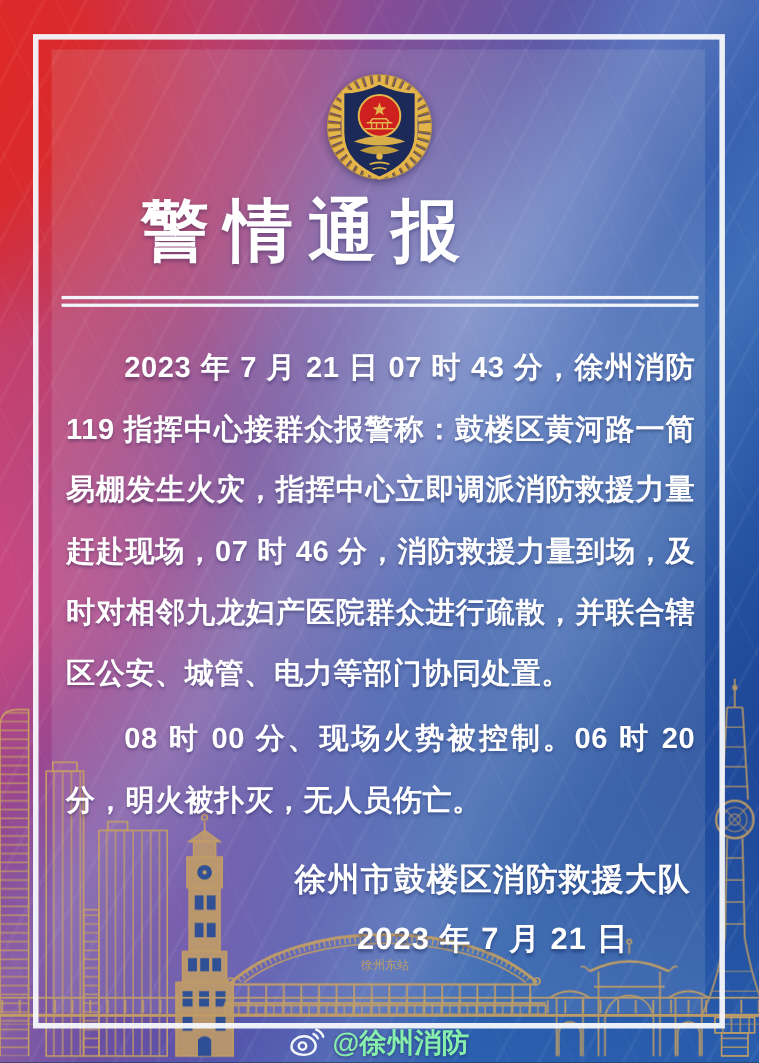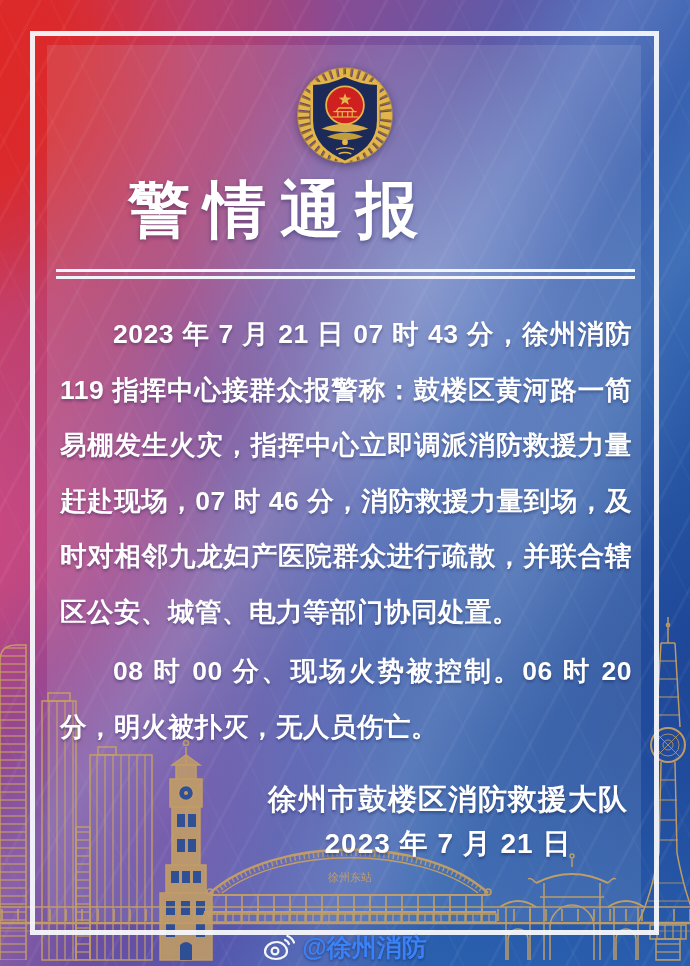--- a/index.html
+++ b/index.html
@@ -64,26 +64,26 @@
     text-align:justify;letter-spacing:.5px;
     text-shadow:0 2px 3px rgba(5,15,60,.35);
   }
   .body-text p{margin:4px;text-indent:2em;}
   
   .signature{
     position:absolute;top:780px;right:62px;text-align:center;font-weight:bold;
     text-shadow:0 2px 3px rgba(5,15,60,.4);
   }
   .signature .unit{font-size:29px;letter-spacing:1px;}
-  .signature .date{font-size:28px;margin-top:5px;letter-spacing:1px;}
+  .signature .date{font-size:28px;margin-top:15px;letter-spacing:1px;}
   
   .watermark{
     position:absolute;left:0;top:931px;width:690px;
     display:flex;justify-content:center;align-items:center;gap:7px;
-    font-size:25px;font-weight:bold;color:#3b82f6;
+    font-size:25px;font-weight:bold;color:#86efac;
     text-shadow:0 1px 3px rgba(5,15,60,.5);
   }
 </style>
 </head>
 <body>
 
 <div class="poster">
 
   <div class="bg"></div>
   <div class="streaks"></div>

